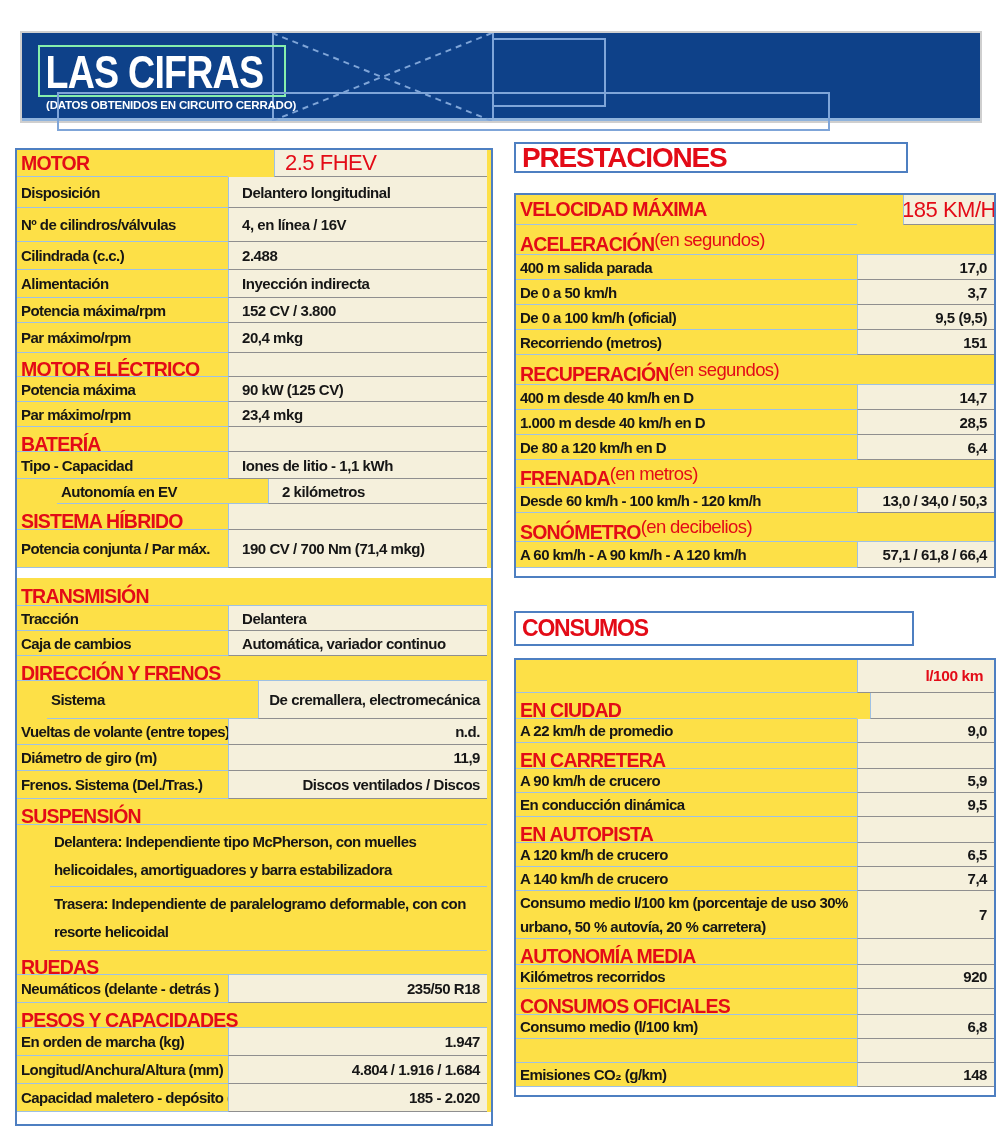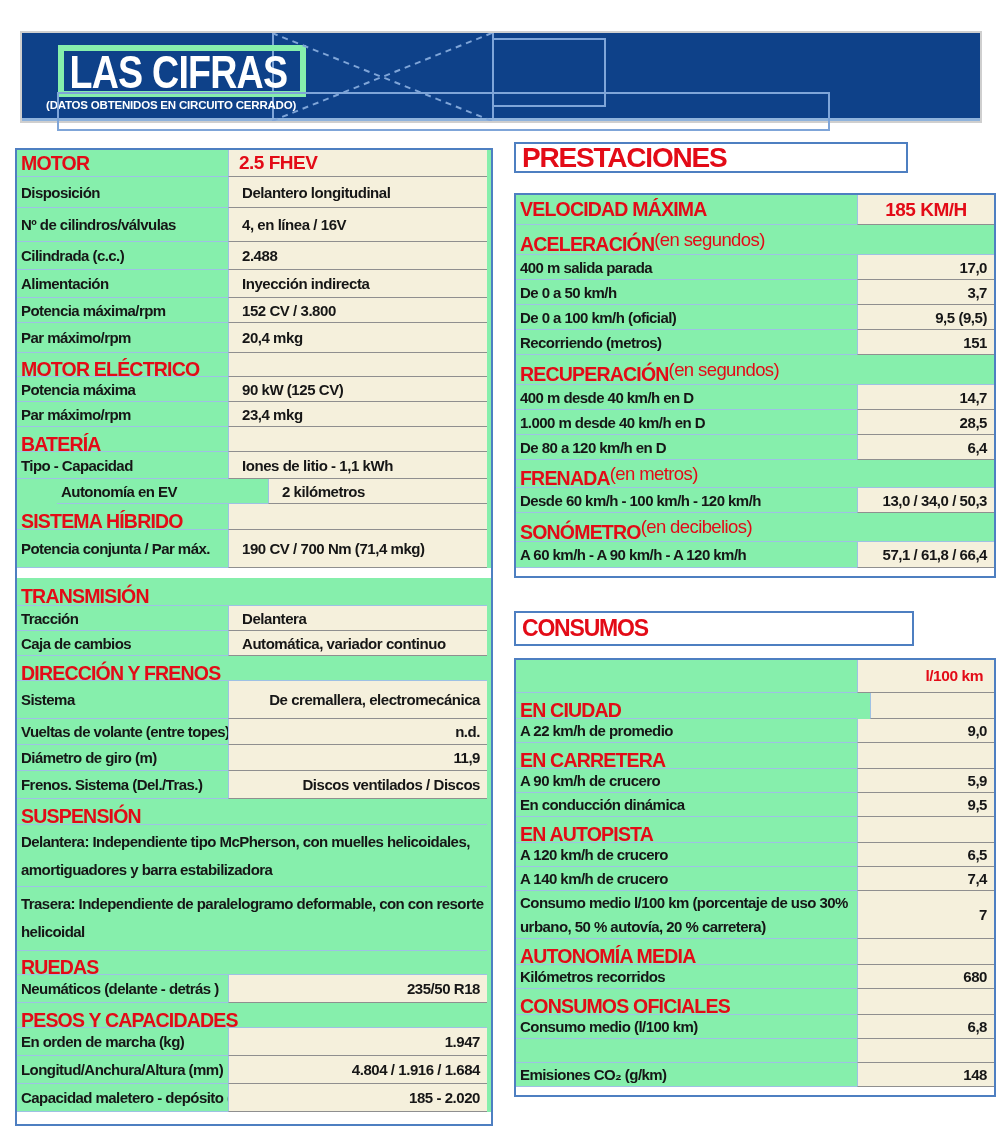--- a/index.html
+++ b/index.html
@@ -8,61 +8,61 @@
     --grayEdge:#cfcfcf; --ink:#161616; --valLine:#8f8f8f;
   }
   *{box-sizing:border-box; margin:0; padding:0;}
   html,body{width:1000px; height:1129px; background:#ffffff; overflow:hidden;
     font-family:"Liberation Sans", sans-serif; color:var(--ink);}
   .abs{position:absolute;}
   
   .hbar{left:20px; top:31px; width:962px; height:92px; background:var(--navy);
     border:2px solid var(--grayEdge);}
   .hbar-bottomstrip{position:absolute; left:0; bottom:0; width:100%; height:3px; background:#8fb3dc;}
-  .title-box{position:absolute; left:36px; top:12px; width:248px; height:52px;
-    border:6px solid #86efac; display:flex; align-items:center;}
+  .title-box{position:absolute; left:16px; top:12px; width:248px; height:52px;
+    border:2px solid #86efac; display:flex; align-items:center;}
   .mag-title{font-size:47px; font-weight:700; color:#ffffff; letter-spacing:-1px;
     transform:scaleX(0.80); transform-origin:left center; white-space:nowrap; padding-left:7px; line-height:1;}
   .mag-subtitle{position:absolute; left:24px; top:66px; font-size:11.5px; font-weight:700;
     color:#ffffff; letter-spacing:-0.2px; white-space:nowrap;}
   .vline{position:absolute; top:0; width:2px; height:100%; background:var(--frameLine);}
   .frame-b{position:absolute; left:470px; top:5px; width:114px; height:69px; border:2px solid var(--frameLine);}
   .frame-c{left:57px; top:92px; width:773px; height:39px; border:2px solid var(--frameLine); background:transparent;}
   .frame-x-svg{left:272px; top:33px; width:220px; height:88px;}
   
   .title-banner{border:2px solid var(--borderOuter); background:#fff; display:flex; align-items:center;
     color:var(--red); font-weight:800; letter-spacing:-1.2px; padding-left:6px; white-space:nowrap;}
   .banner-prestaciones{left:514px; top:142px; width:394px; height:31px; font-size:28px;}
   .banner-consumos{left:514px; top:611px; width:400px; height:35px; font-size:23px;}
   
-  .dtable{border:2px solid var(--borderOuter); background:#86efac;}
+  .dtable{border:2px solid var(--borderOuter); background:#fde047;}
   .tbl-specs{left:15px; top:148px; width:478px; height:978px;}
   .tbl-prestaciones{left:514px; top:193px; width:482px;}
   .tbl-consumos{left:514px; top:658px; width:482px;}
   .trow{display:flex; align-items:stretch; overflow:hidden;}
   .lab{display:flex; align-items:center; padding-left:4px; border-bottom:1px solid var(--borderLight);
     font-size:15px; font-weight:700; letter-spacing:-0.55px; white-space:nowrap; overflow:hidden;}
   .val{display:flex; align-items:center; flex:1 1 auto; border-bottom:1px solid var(--valLine);
     border-left:1px solid var(--borderLight); font-size:15px; font-weight:700; letter-spacing:-0.45px;
     padding-left:13px; white-space:nowrap; overflow:hidden;}
   .beige{background:var(--beige);}
   .a-right .val{justify-content:flex-end; padding-right:7px; padding-left:2px;}
   .tbl-specs .lab{flex:0 0 211px;}
   .tbl-prestaciones .lab, .tbl-consumos .lab{flex:0 0 341px;}
   .tbl-specs .trow{padding-right:4px;}
   .lab.full{flex:1 1 100%; border-bottom:1px solid var(--borderLight);}
   .t-gap, .t-gap .lab{border:none !important;}
   .t-gap{background:#fff;}
   .sb{color:var(--red); font-size:19.5px; font-weight:800; letter-spacing:-0.8px;margin-top:10px;}
   .sr{color:var(--red); font-size:18.5px; font-weight:400; letter-spacing:-0.6px;}
   .t-hkv .lab{color:var(--red); font-size:19.5px; font-weight:800; letter-spacing:-0.8px;}
-  .t-hkv .val{color:var(--red); font-size:19px; font-weight:700; letter-spacing:-0.5px;}
+  .t-hkv .val{color:var(--red); font-size:22px; font-weight:400; letter-spacing:-0.5px;margin-left:46px;}
   .tbl-prestaciones .t-hkv .val{justify-content:center; padding-left:0;}
   .tbl-specs .t-hkv .val{padding-left:10px;}
-  .t-text .lab{white-space:normal; line-height:1.85; align-items:flex-start; padding-top:3px; overflow:visible;}
+  .t-text .lab{white-space:normal; line-height:1.85; align-items:flex-start; padding-top:3px; overflow:visible;margin-left:33px;}
   .t-colhead .val{justify-content:flex-end; padding-right:11px; color:var(--red); font-size:15.5px;}
   .wraplab .lab{white-space:normal; line-height:1.55; overflow:visible;}
 </style>
 </head>
 <body>
 
 <div class="abs hbar">
   <div class="vline" style="left:250px;"></div>
   <div class="vline" style="left:470px;"></div>
   <div class="frame-b"></div>
@@ -160,21 +160,21 @@
     </div>
     <div class="trow t-kv a-left" style="height: 25px; flex: 0 0 25px;">
       <div class="lab">Caja de cambios</div>
       <div class="val beige">Automática, variador continuo</div>
     </div>
     <div class="trow t-sec" style="height: 25px; flex: 0 0 25px;">
       <div class="lab full">
         <span class="sb">DIRECCIÓN Y FRENOS</span>
       </div>
     </div>
-    <div class="trow t-kv a-right" style="height: 38px; flex: 0 0 38px;">
+    <div class="trow t-kv a-right" style="height: 38px; flex: 0 0 38px; padding-left: 30px;">
       <div class="lab">Sistema</div>
       <div class="val beige">De cremallera, electromecánica</div>
     </div>
     <div class="trow t-kv a-right" style="height: 26px; flex: 0 0 26px;">
       <div class="lab">Vueltas de volante (entre topes)</div>
       <div class="val beige">n.d.</div>
     </div>
     <div class="trow t-kv a-right" style="height: 26px; flex: 0 0 26px;">
       <div class="lab">Diámetro de giro (m)</div>
       <div class="val beige">11,9</div>
@@ -337,21 +337,21 @@
       <div class="val beige">7</div>
     </div>
     <div class="trow t-sec" style="height: 26px; flex: 0 0 26px;">
       <div class="lab">
         <span class="sb">AUTONOMÍA MEDIA</span>
       </div>
       <div class="val beige"></div>
     </div>
     <div class="trow t-kv a-right" style="height: 24px; flex: 0 0 24px;">
       <div class="lab">Kilómetros recorridos</div>
-      <div class="val beige">680</div>
+      <div class="val beige">920</div>
     </div>
     <div class="trow t-sec" style="height: 26px; flex: 0 0 26px;">
       <div class="lab">
         <span class="sb">CONSUMOS OFICIALES</span>
       </div>
       <div class="val beige"></div>
     </div>
     <div class="trow t-kv a-right" style="height: 24px; flex: 0 0 24px;">
       <div class="lab">Consumo medio (l/100 km)</div>
       <div class="val beige">6,8</div>

